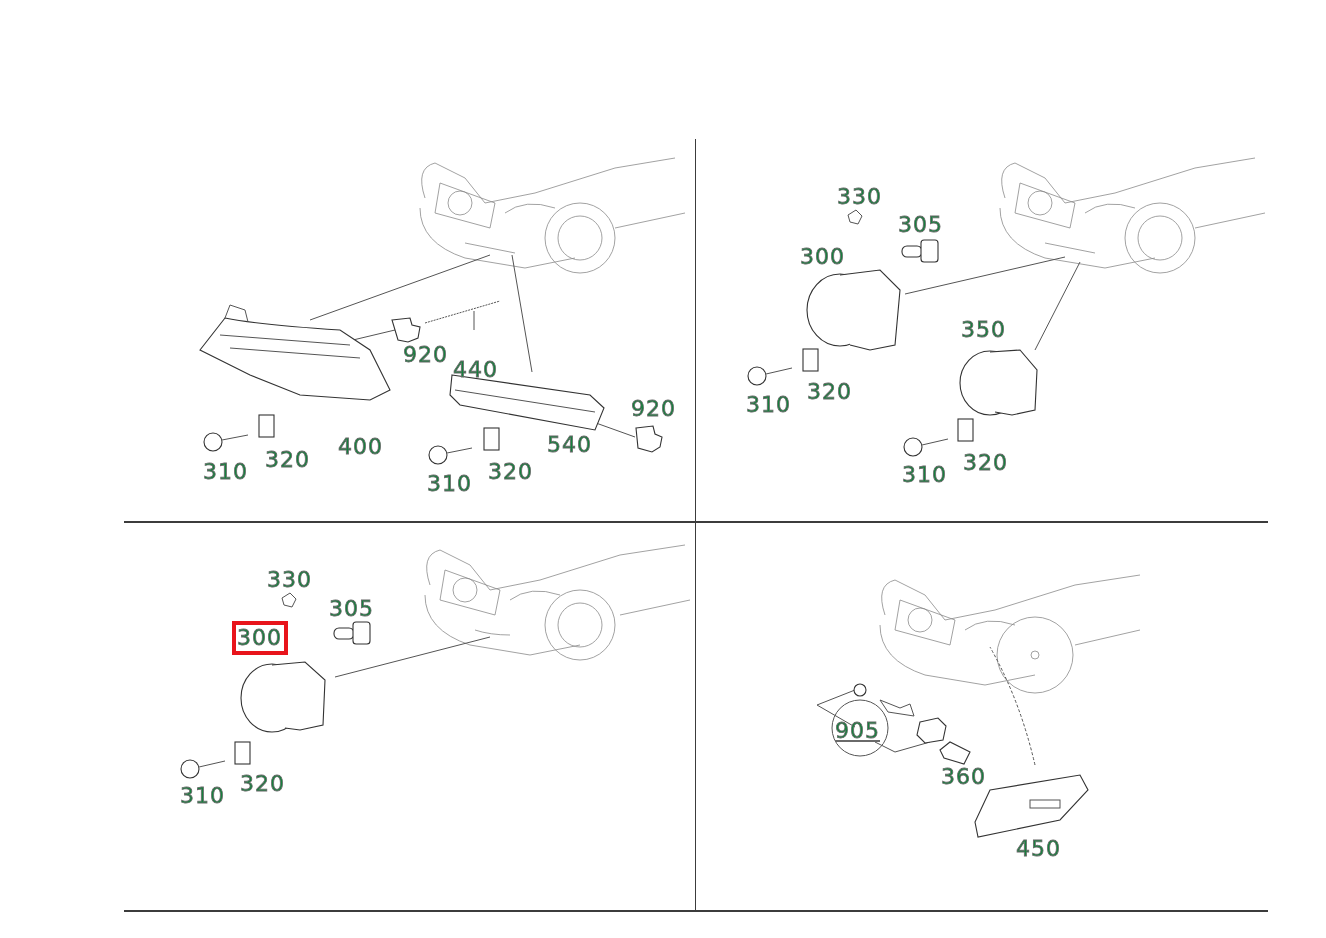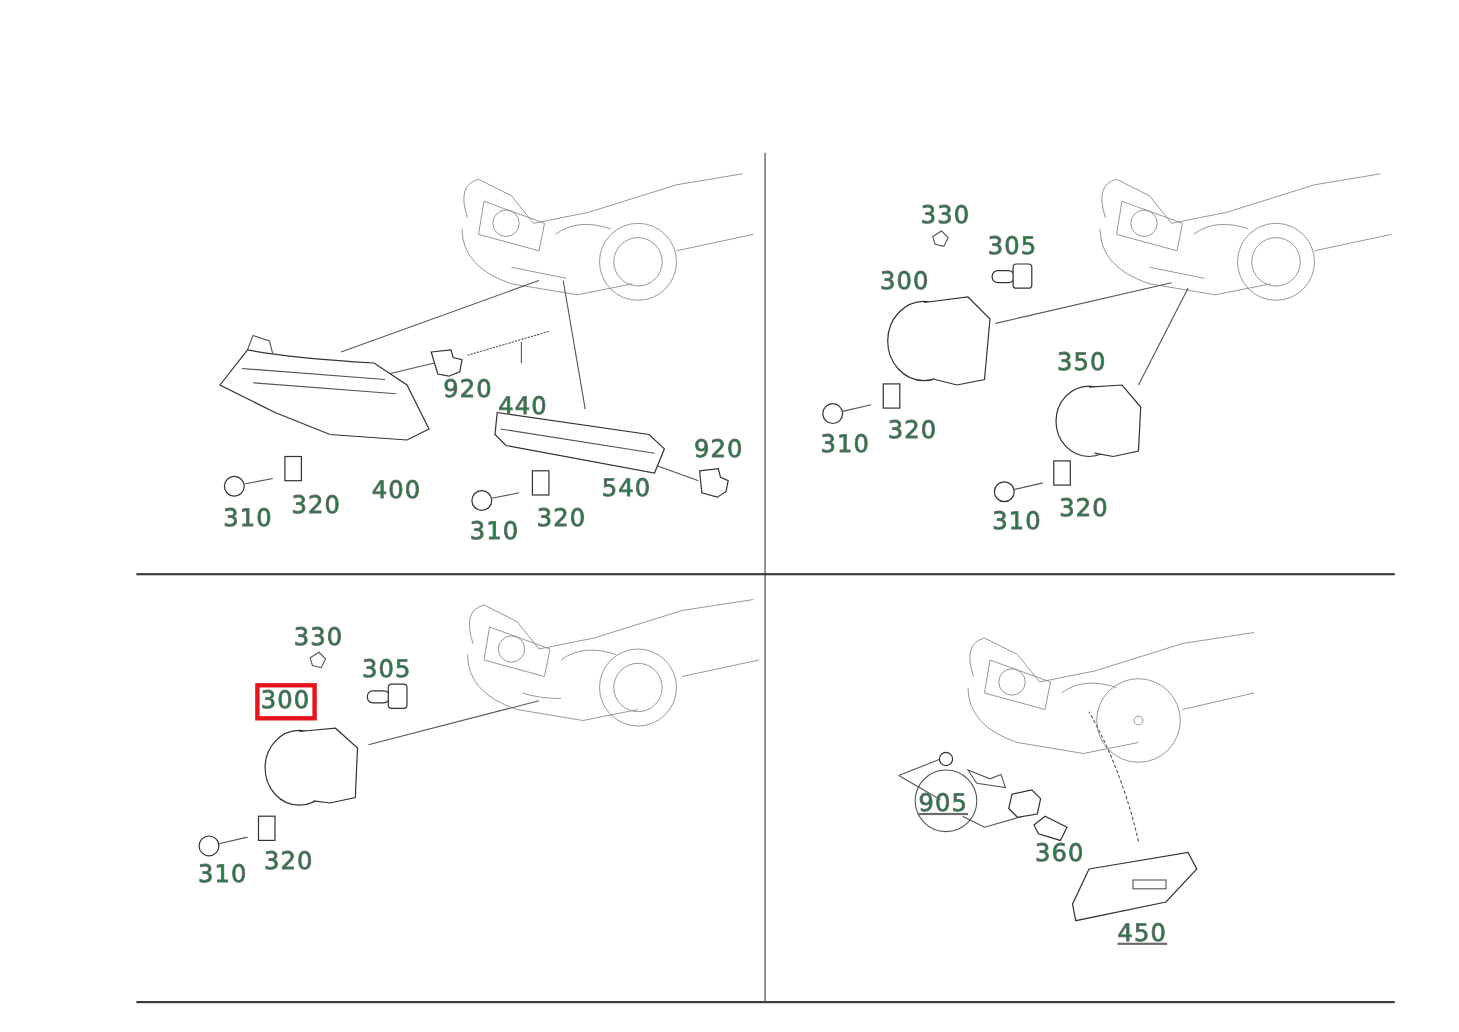--- a/index.html
+++ b/index.html
@@ -179,14 +179,14 @@
 
   <span class="label" style="left:267px; top:569px;">330</span>
   <span class="label" style="left:329px; top:598px;">305</span>
   <div class="hl" style="left:232px; top:621px; width:56px; height:34px;"></div>
   <span class="label" style="left:237px; top:627px;">300</span>
   <span class="label" style="left:180px; top:785px;">310</span>
   <span class="label" style="left:240px; top:773px;">320</span>
 
   <span class="label" style="left:835px; top:720px;text-decoration:underline;">905</span>
   <span class="label" style="left:941px; top:766px;">360</span>
-  <span class="label" style="left:1016px; top:838px;text-decoration:underline;">450</span>
+  <span class="label" style="left:1016px; top:838px;">450</span>
 </div>
 
 </body></html>

